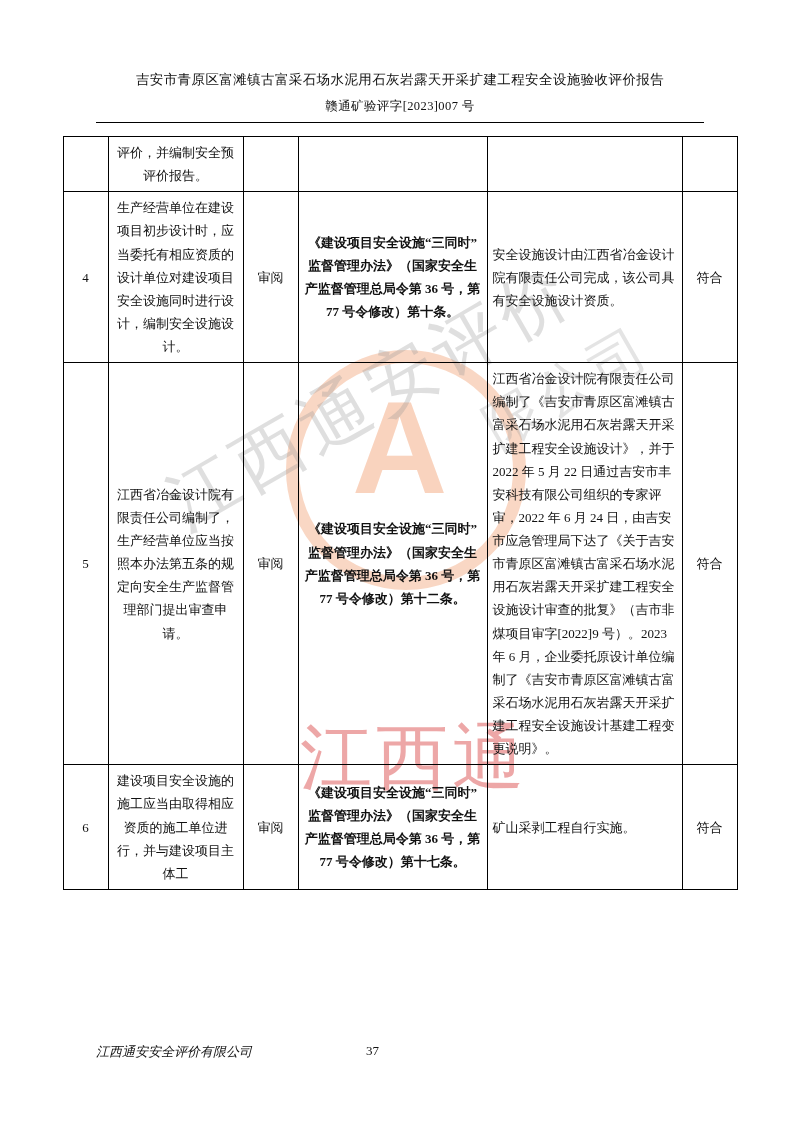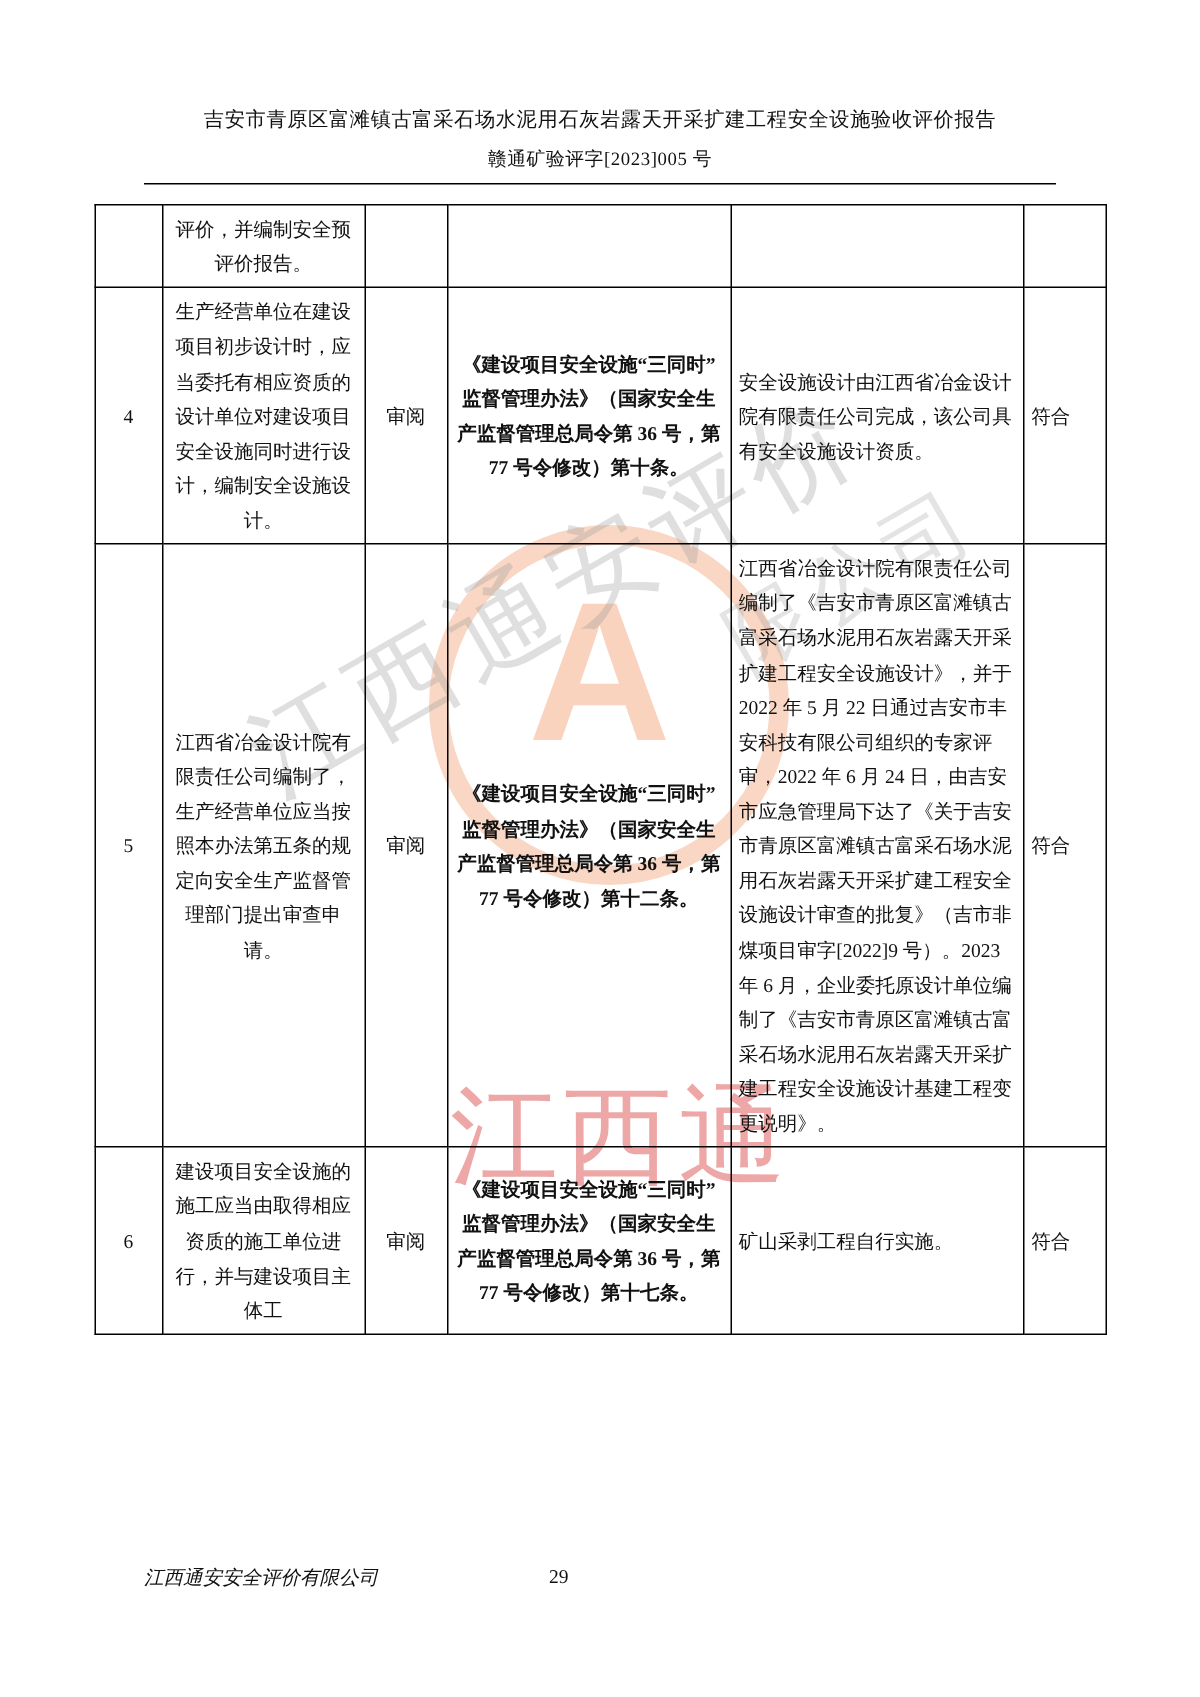--- a/index.html
+++ b/index.html
@@ -113,21 +113,21 @@
     vertical-align: middle;
     padding: 4px 5px;
     font-size: 13px;
     line-height: 1.78;
   }
   td.c-no      { width: 34px;  text-align: center; }
   td.c-item    { width: 124px; text-align: center; }
   td.c-method  { width: 44px;  text-align: center; }
   td.c-basis   { width: 178px; text-align: center; font-weight: bold; }
   td.c-result  { width: 184px; text-align: left; }
-  td.c-concl   { width: 44px;  }
+  td.c-concl   { width: 44px;  text-align: center; }
 
   .cell-center { text-align: center; }
   .cell-just   { text-align: justify; text-justify: inter-ideograph; }
   .concl-txt { line-height: 1.7; }
 
   
   .footer {
     position: absolute;
     left: 0;
     top: 1043px;
@@ -153,21 +153,21 @@
     <div class="wm-a">A</div>
     <div class="wm-diag">江西通安评价</div>
     <div class="wm-diag2">限公司</div>
     <div class="wm-text-red">江西通</div>
   </div>
 
   <div class="content">
 
     <div class="header">
       <div class="line1">吉安市青原区富滩镇古富采石场水泥用石灰岩露天开采扩建工程安全设施验收评价报告</div>
-      <div class="line2">赣通矿验评字[2023]005 号</div>
+      <div class="line2">赣通矿验评字[2023]007 号</div>
     </div>
     <div class="header-rule"></div>
 
     <table class="doc">
       <tbody>
         <tr>
           <td class="c-no"></td>
           <td class="c-item">评价，并编制安全预评价报告。</td>
           <td class="c-method"></td>
           <td class="c-basis"></td>
@@ -199,17 +199,17 @@
           <td class="c-concl concl-txt">符合</td>
         </tr>
       </tbody>
     </table>
 
   </div>
 
   <div class="footer">
     <div class="footer-inner">
       <span class="footer-company">江西通安安全评价有限公司</span>
-      <span class="footer-page">29</span>
+      <span class="footer-page">37</span>
     </div>
   </div>
 
 </div>
 
 </body></html>

